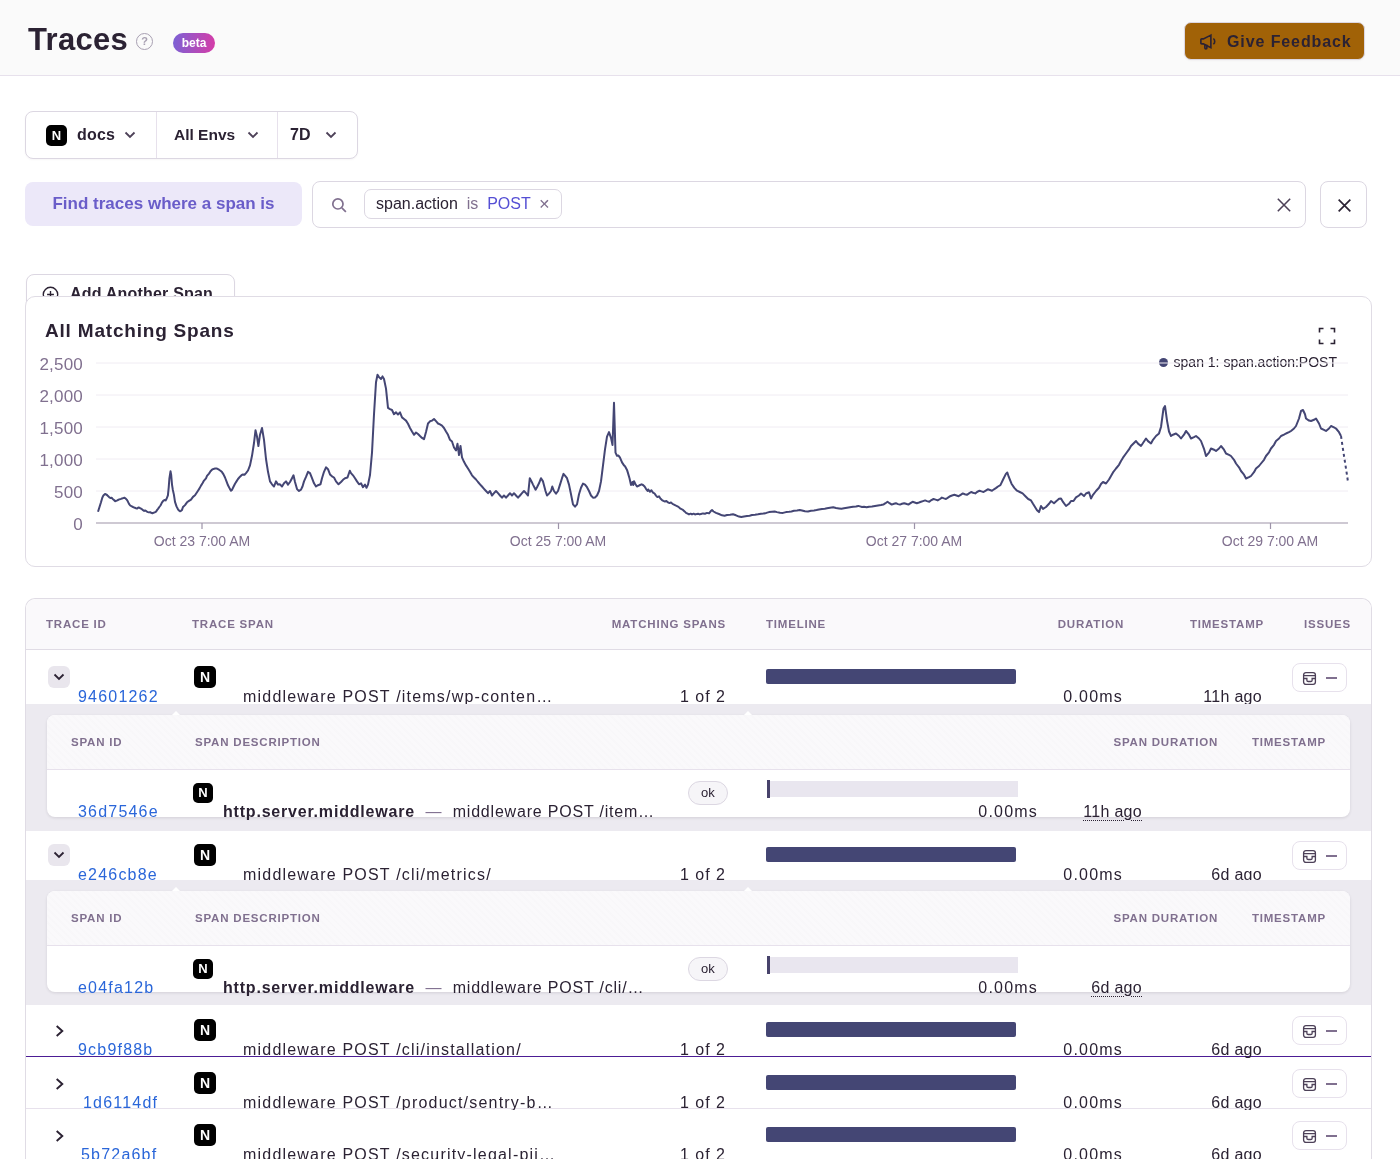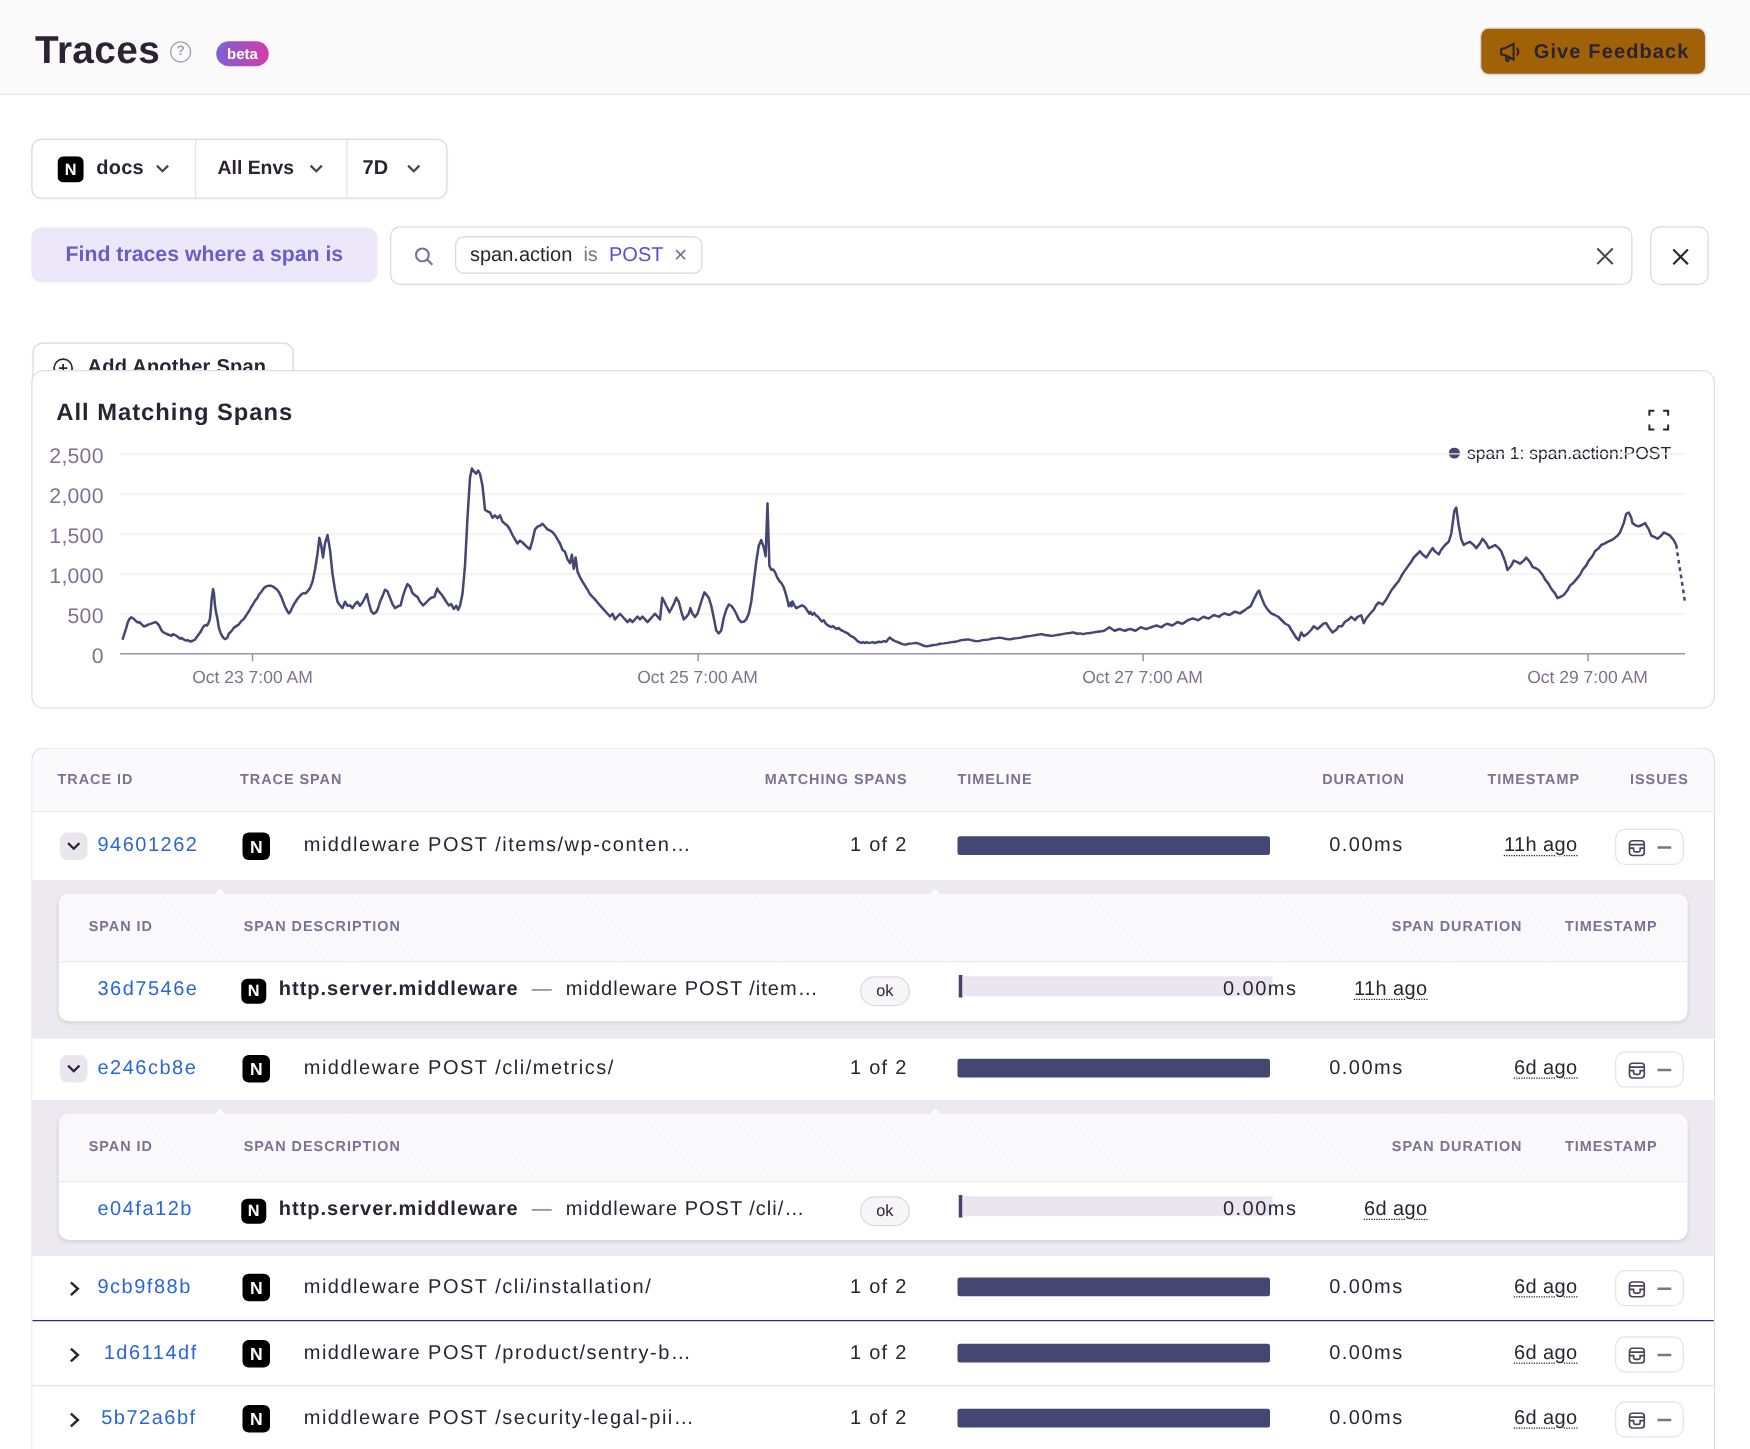--- a/index.html
+++ b/index.html
@@ -1,17 +1,17 @@
 <!DOCTYPE html>
 <html><head>
 <meta charset="utf-8">
 <style>
 * { margin:0; padding:0; box-sizing:border-box; }
 html,body { width:1400px; height:1159px; background:#fff; font-family:"Liberation Sans",sans-serif; color:#2b2233; overflow:hidden; }
-.abs { position:absolute; }
+.abs { position:absolute;margin-top:20px; }
 .hdr { position:absolute; left:0; top:0; width:1400px; height:76px; background:#fafafa; border-bottom:1px solid #e7e1ec; }
 .title { position:absolute; left:28px; top:22px; font-size:31px; font-weight:bold; color:#2b2233; letter-spacing:0.3px; }
 .qmark { position:absolute; left:136px; top:33px; width:17px; height:17px; border:1.5px solid #a8a0b2; border-radius:50%; color:#a8a0b2; font-size:11px; font-weight:bold; text-align:center; line-height:14px; }
 .beta { position:absolute; left:173px; top:33px; width:42px; height:20px; border-radius:10px; background:linear-gradient(95deg,#7b61d5 0%,#d63ca7 100%); color:#fff; font-size:12px; font-weight:bold; text-align:center; line-height:20px; }
 .gfb { position:absolute; left:1184px; top:22px; width:181px; height:38px; background:#a16207; border:1px solid #dcd7e2; border-radius:7px; box-shadow:0 1px 2px rgba(43,34,51,0.04); }
 .gfb span { position:absolute; left:42px; top:10px; font-size:16px; font-weight:bold; color:#2b2233; letter-spacing:0.9px; }
 .fbar { position:absolute; left:25px; top:111px; width:333px; height:48px; background:#fff; border:1px solid #dcd7e2; border-radius:8px; box-shadow:0 1px 2px rgba(43,34,51,0.04); }
 .fbar .nlogo { position:absolute; left:20px; top:13px; }
 .fbar .t1 { position:absolute; left:51px; top:14px; font-size:16px; font-weight:bold; letter-spacing:0.2px; }
 .fbar .t2 { position:absolute; left:148px; top:14px; font-size:15.5px; font-weight:bold; }

